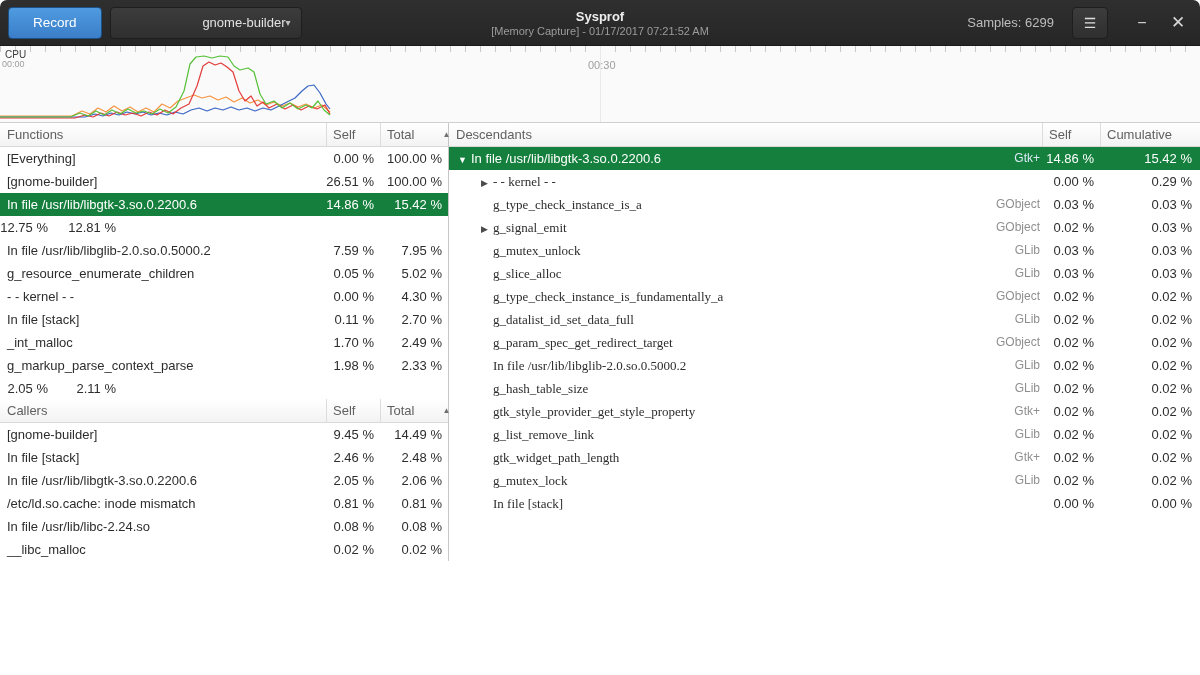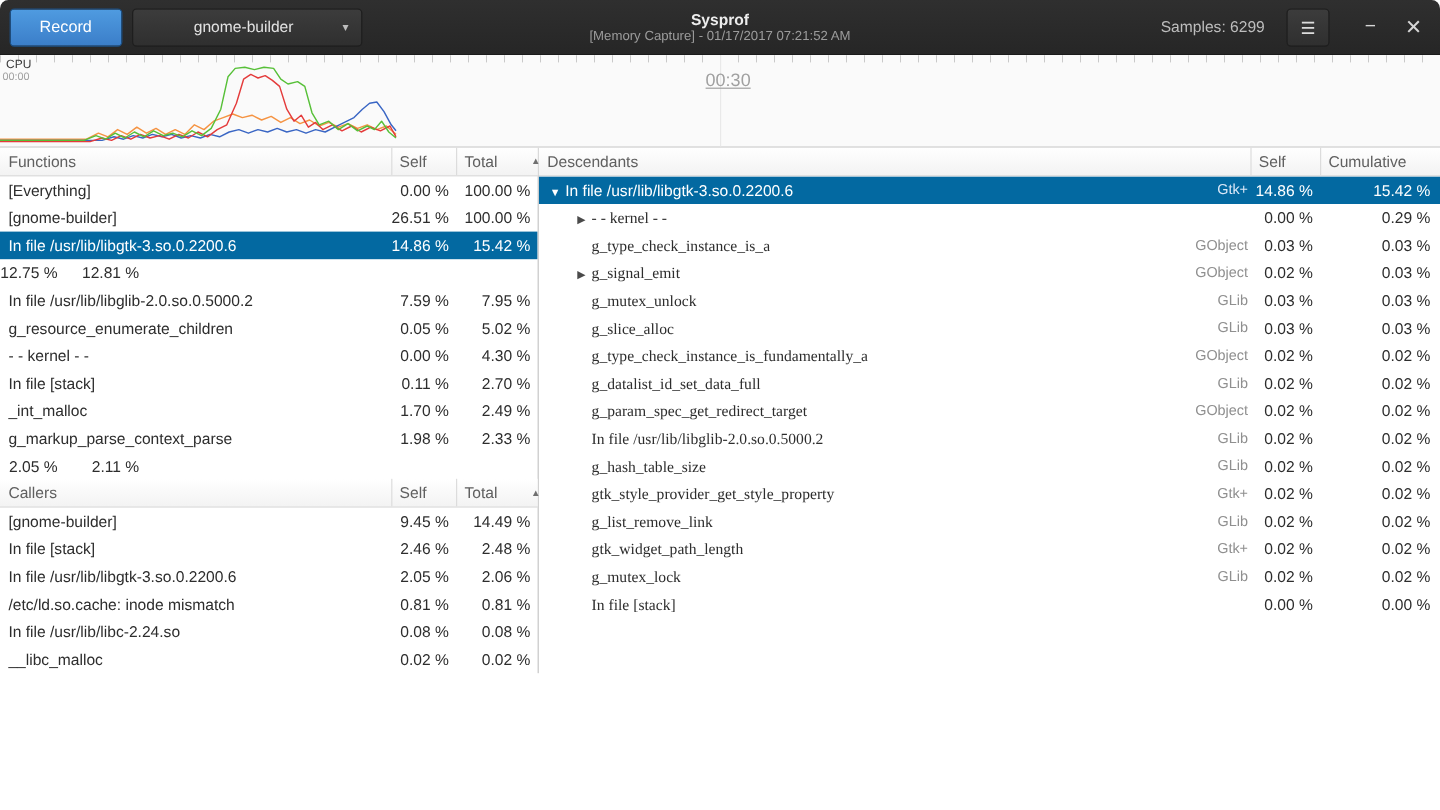--- a/index.html
+++ b/index.html
@@ -10,42 +10,42 @@
   
   .headerbar { height:46px; flex:0 0 46px; background:linear-gradient(#2f2f2f,#262626);
     border-bottom:1px solid #1a1a1a; border-radius:7px 7px 0 0;
     display:flex; align-items:center; padding:0 8px; gap:8px; position:relative; }
   .btn-record { height:32px; padding:0 24px; color:#fff; font-size:13.5px;
     background:linear-gradient(#509be0,#3b7ec9); background:linear-gradient(#4f9be0,#3b7ec9);
     border:1px solid #1c5187; border-radius:4px; cursor:pointer; }
   .btn-proc { height:32px; width:192px; color:#e2e2e2; font-size:13px;
     background:linear-gradient(#3c3c3c,#2f2f2f); border:1px solid #1e1e1e; border-radius:4px;
     display:flex; align-items:center; padding:0 10px; cursor:pointer; }
-  .btn-proc .lbl { flex:1; text-align:center; }
+  .btn-proc .lbl { flex:1; text-align:right; }
   .btn-proc .arr { font-size:10px; color:#bdbdbd; }
   .titlebox { position:absolute; left:50%; top:50%; transform:translate(-50%,-50%); text-align:center; }
   .titlebox .title { color:#ededed; font-size:13px; font-weight:bold; line-height:16px; }
   .titlebox .subtitle { color:#9c9c9c; font-size:11px; line-height:13px; }
   .samples { margin-left:auto; color:#bdbdbd; font-size:13px; padding-right:10px; }
   .btn-menu { height:32px; width:36px; background:linear-gradient(#3c3c3c,#2f2f2f);
     border:1px solid #1e1e1e; border-radius:4px; color:#dcdcdc; font-size:14px; cursor:pointer; }
   .winctl { background:none; border:none; color:#d6d6d6; width:28px; height:30px;
     font-size:16px; cursor:pointer; line-height:30px; }
   .winctl.close { font-size:17px; }
   .winctl.min { margin-left:12px; }
 
   
   .timeline { height:77px; flex:0 0 77px; position:relative; background:#fafafa;
     border-bottom:1px solid #cfcfcf; }
   .ruler { position:absolute; top:0; left:0; right:0; height:6px;
     background:repeating-linear-gradient(90deg,#c9c9c9 0 1px,transparent 1px 15px); }
   .midline { position:absolute; left:600px; top:0; bottom:0; width:1px; background:#e9e9e9; }
   .cpu-label { position:absolute; left:5px; top:3px; font-size:10px; color:#3a3a3a; }
   .time-start { position:absolute; left:2px; top:13px; font-size:9px; color:#a0a0a0; }
-  .time-mid { position:absolute; left:588px; top:13px; font-size:15px; color:#a0a0a0;text-decoration:underline; }
+  .time-mid { position:absolute; left:588px; top:13px; font-size:11px; color:#a0a0a0; }
   .timeline svg { position:absolute; left:0; top:0; }
 
   
   .main { flex:1; display:flex; min-height:0; }
   .pane-left { width:449px; flex:0 0 449px; border-right:1px solid #c6c6c6; display:flex; flex-direction:column; }
   .pane-right { flex:1; display:flex; flex-direction:column; }
 
   .thead { display:flex; height:24px; flex:0 0 24px; line-height:23px;
     background:linear-gradient(#ffffff,#f3f3f3); border-bottom:1px solid #d9d9d9;
     color:#606060; font-size:13px;justify-content:center; }
@@ -56,21 +56,21 @@
   .pane-right .thead .h-self { width:58px; flex:0 0 58px; }
   .pane-right .thead .h-last { width:100px; flex:0 0 100px; }
   .sort-ind { font-size:8px; color:#6f6f6f; }
 
   .tbody { overflow:hidden; }
   .trow { display:flex; height:23px; flex:0 0 23px; line-height:23px; font-size:13px;
     color:#2d2d2d; cursor:default; }
   .trow .c-name { flex:1; padding-left:7px; white-space:nowrap; overflow:hidden; }
   .trow .c-self { width:54px; flex:0 0 54px; text-align:right; padding-right:6px; }
   .trow .c-total { width:68px; flex:0 0 68px; text-align:right; padding-right:6px; }
-  .trow.selected { background:#0369a1; color:#fff; }
+  .trow.selected { background:#15803d; color:#fff; }
 
   
   .trow.d .c-name { padding-left:5px; }
   .trow.d.indent .c-name { padding-left:27px;font-family:Liberation Serif, serif; }
   .trow.d .c-lib { width:70px; flex:0 0 70px; text-align:right; color:#8f8f8f; font-size:12px; padding-right:2px; }
   .trow.d .c-self { width:58px; flex:0 0 58px; }
   .trow.d .c-cum { width:100px; flex:0 0 100px; text-align:right; padding-right:8px; }
   .trow.d.selected .c-lib { color:#dbe8f8; }
   .expander { display:inline-block; width:17px; font-size:9px; color:#4a4a4a; text-align:center; }
   .trow.d.selected .expander { color:#fff; }

